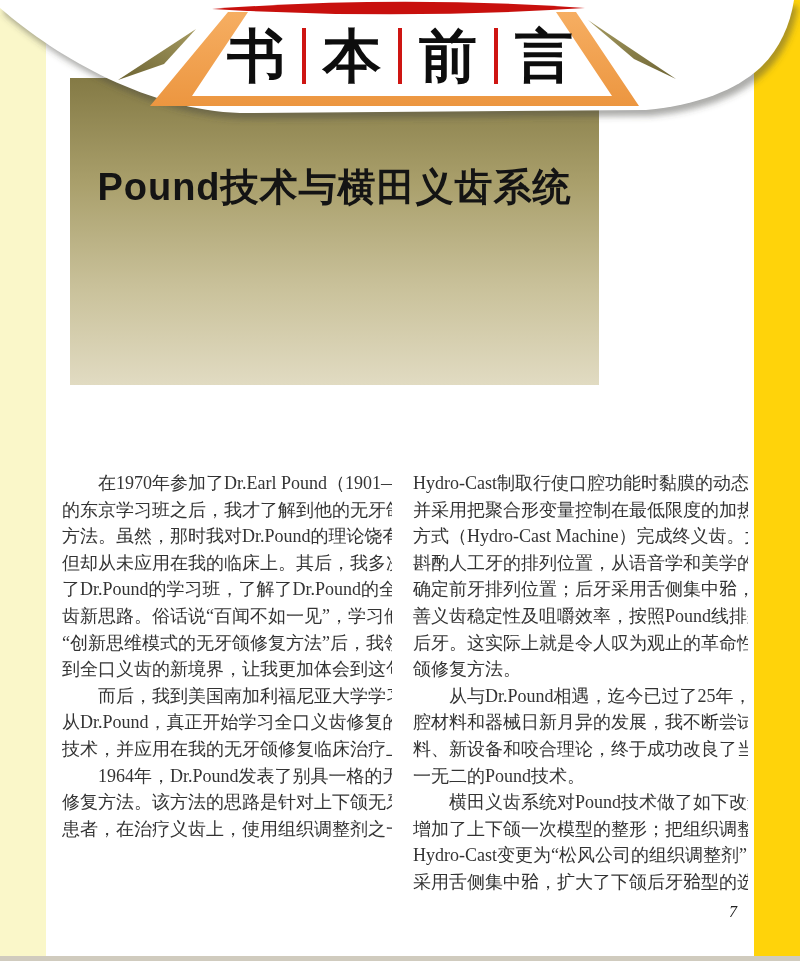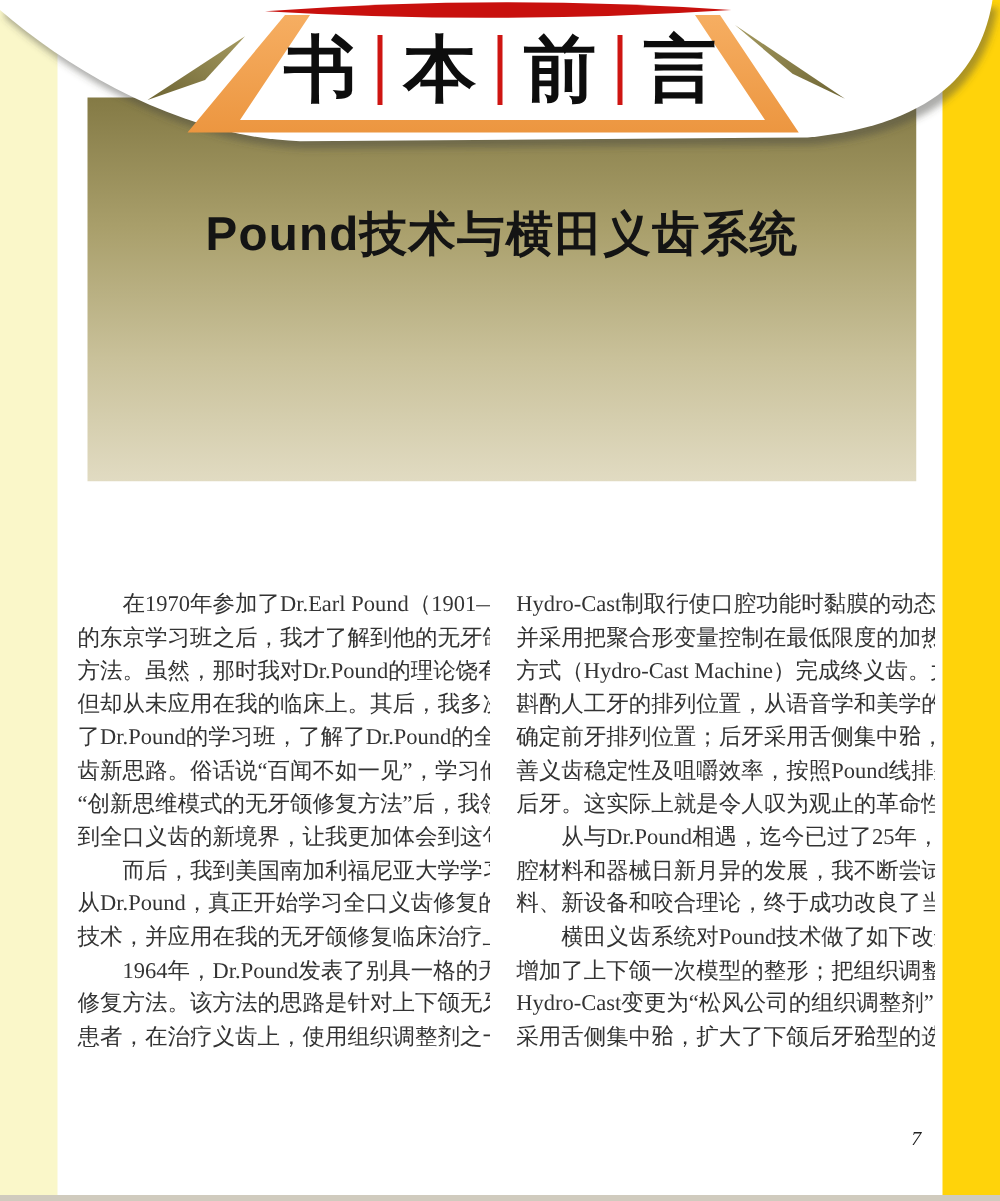--- a/index.html
+++ b/index.html
@@ -18,21 +18,21 @@
   .right-strip{
     position:absolute;left:754px;top:0;width:46px;height:961px;
     background:#ffd30a;z-index:0;
   }
   .bottom-strip{
     position:absolute;left:0;bottom:0;width:800px;height:5px;
     background:#d0cbbe;z-index:8;
   }
   
   .title-panel{
-    position:absolute;left:70px;top:78px;width:663px;height:307px;
+    position:absolute;left:70px;top:78px;width:529px;height:307px;
     background:linear-gradient(180deg,#847a45 0%,#a99f6b 34%,#c9c19a 68%,#e1dbc2 100%);
     z-index:1;
   }
   .chapter-title{
     margin-top:84px;
     text-align:center;
     font-family:"Liberation Sans", sans-serif;
     font-weight:bold;
     font-size:38px;
     letter-spacing:1px;
@@ -155,23 +155,25 @@
         <div class="line">患者，在治疗义齿上，使用组织调整剂之一的</div>
       </div>
     <div class="col-right">
         <div class="line">Hydro-Cast制取行使口腔功能时黏膜的动态印模，</div>
         <div class="line">并采用把聚合形变量控制在最低限度的加热固化</div>
         <div class="line">方式（Hydro-Cast Machine）完成终义齿。尤其要</div>
         <div class="line">斟酌人工牙的排列位置，从语音学和美学的角度</div>
         <div class="line">确定前牙排列位置；后牙采用舌侧集中𬌗，为改</div>
         <div class="line">善义齿稳定性及咀嚼效率，按照Pound线排列下颌</div>
         <div class="line">后牙。这实际上就是令人叹为观止的革命性无牙</div>
+        <div class="line">颌修复方法。</div>
         <div class="line">　　从与Dr.Pound相遇，迄今已过了25年，随着口</div>
         <div class="line">腔材料和器械日新月异的发展，我不断尝试新材</div>
         <div class="line">料、新设备和咬合理论，终于成功改良了当时独</div>
+        <div class="line">一无二的Pound技术。</div>
         <div class="line">　　横田义齿系统对Pound技术做了如下改进：</div>
         <div class="line">增加了上下颌一次模型的整形；把组织调整剂由</div>
         <div class="line">Hydro-Cast变更为“松风公司的组织调整剂”；</div>
         <div class="line">采用舌侧集中𬌗，扩大了下颌后牙𬌗型的选择余</div>
       </div>
   </div>
 
   <div class="page-number">7</div>
 
   <div class="bottom-strip"></div>

